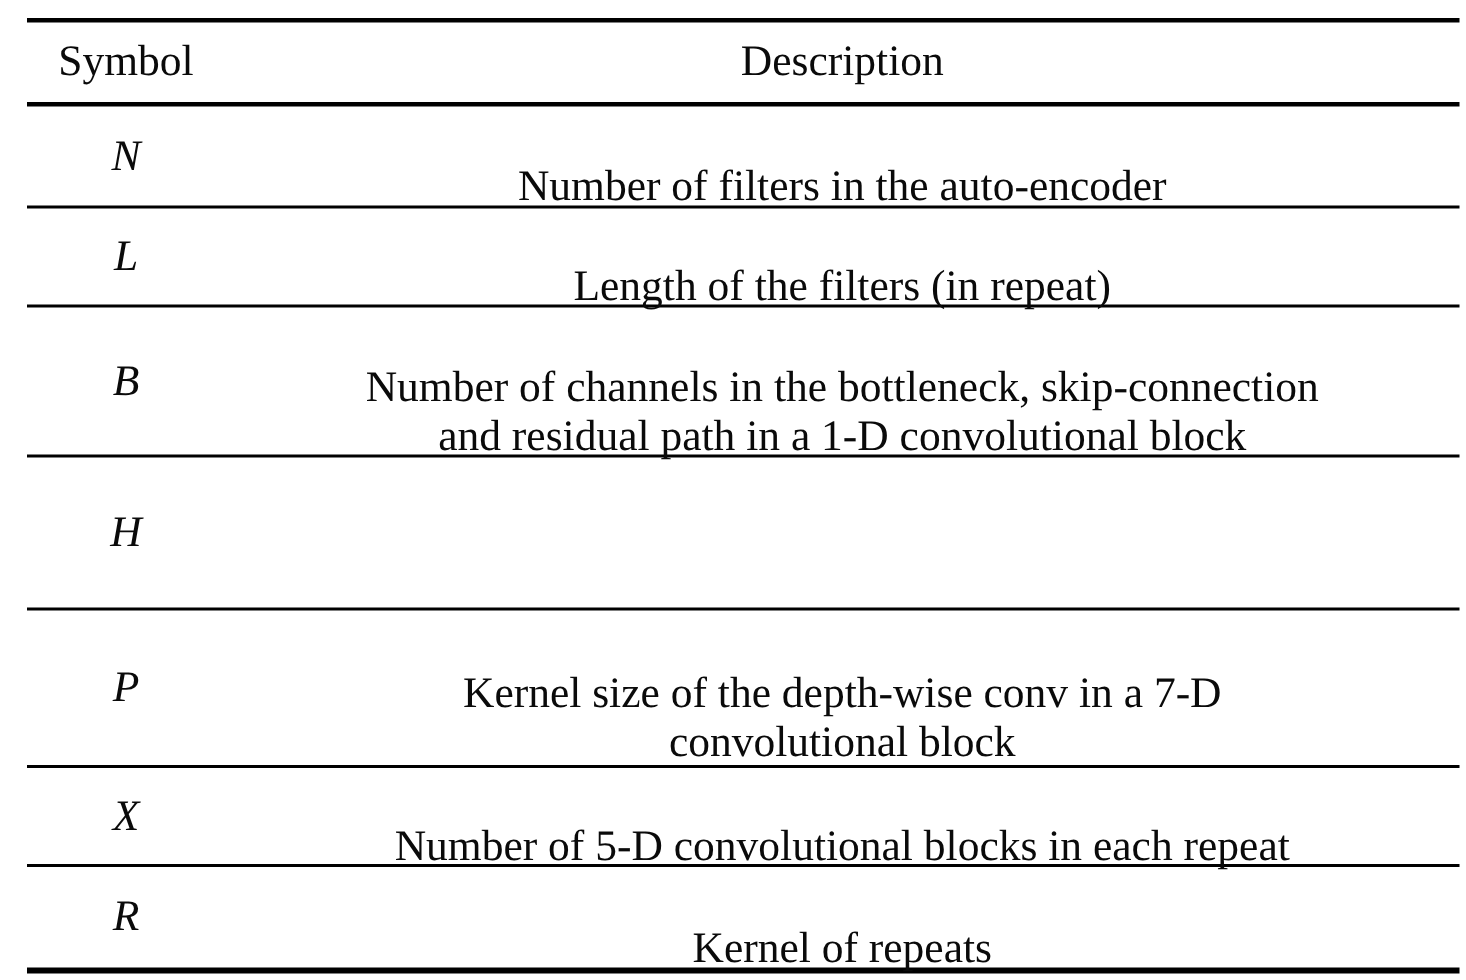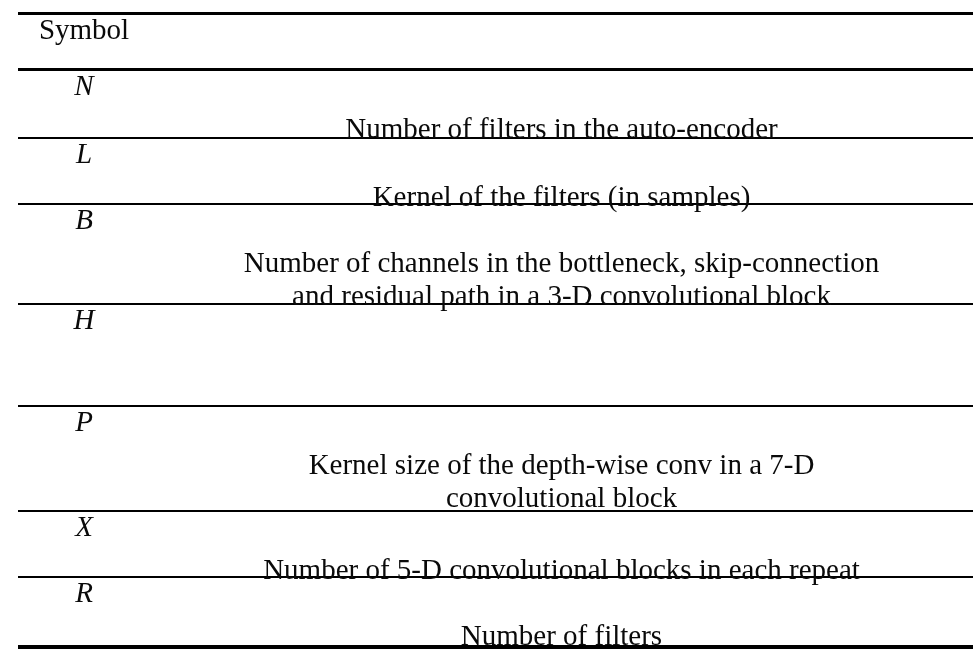--- a/index.html
+++ b/index.html
@@ -21,21 +21,21 @@
   .ntable {
     position: absolute;
     left: 18px;
     top: 12px;
     width: 955px;
     border-top: 3px solid #000;
     font-size: 29px;
   }
   .row {
     display: flex;
-    align-items: flex-start;
+    align-items: center;
     border-bottom: 2px solid #000;
   }
   .row.header {
     height: 53px;
     border-bottom: 3px solid #000;
   }
   .row.h-single-a { height: 66px; }
   .row.h-single-b { height: 64px; }
   .row.h-double-a { height: 98px; }
   .row.h-double-b { height: 100px; }
@@ -69,41 +69,42 @@
   }
 </style>
 </head>
 <body>
 
 <div class="page">
   <div class="ntable">
 
     <div class="row header">
       <div class="col-sym th">Symbol</div>
+      <div class="col-desc th">Description</div>
     </div>
 
     <div id="rows-container">
   <div class="row h-single-a">
     <div class="col-sym symbol">N</div>
     <div class="col-desc">
       <span class="desc-inner">Number of filters in the auto-encoder</span>
     </div>
   </div>
 
   <div class="row h-single-b">
     <div class="col-sym symbol">L</div>
     <div class="col-desc">
-      <span class="desc-inner">Kernel of the filters (in samples)</span>
+      <span class="desc-inner">Length of the filters (in repeat)</span>
     </div>
   </div>
 
   <div class="row h-double-a">
     <div class="col-sym symbol">B</div>
     <div class="col-desc">
-      <span class="desc-inner">Number of channels in the bottleneck, skip-connection and residual path in a 3-D convolutional block</span>
+      <span class="desc-inner">Number of channels in the bottleneck, skip-connection and residual path in a 1-D convolutional block</span>
     </div>
   </div>
 
   <div class="row h-double-b">
     <div class="col-sym symbol">H</div>
   </div>
 
   <div class="row h-double-c">
     <div class="col-sym symbol">P</div>
     <div class="col-desc">
@@ -114,19 +115,19 @@
   <div class="row h-single-c">
     <div class="col-sym symbol">X</div>
     <div class="col-desc">
       <span class="desc-inner">Number of 5-D convolutional blocks in each repeat</span>
     </div>
   </div>
 
   <div class="row last">
     <div class="col-sym symbol">R</div>
     <div class="col-desc">
-      <span class="desc-inner">Number of filters</span>
+      <span class="desc-inner">Kernel of repeats</span>
     </div>
   </div>
 </div>
 
   </div>
 </div>
 
 </body></html>

